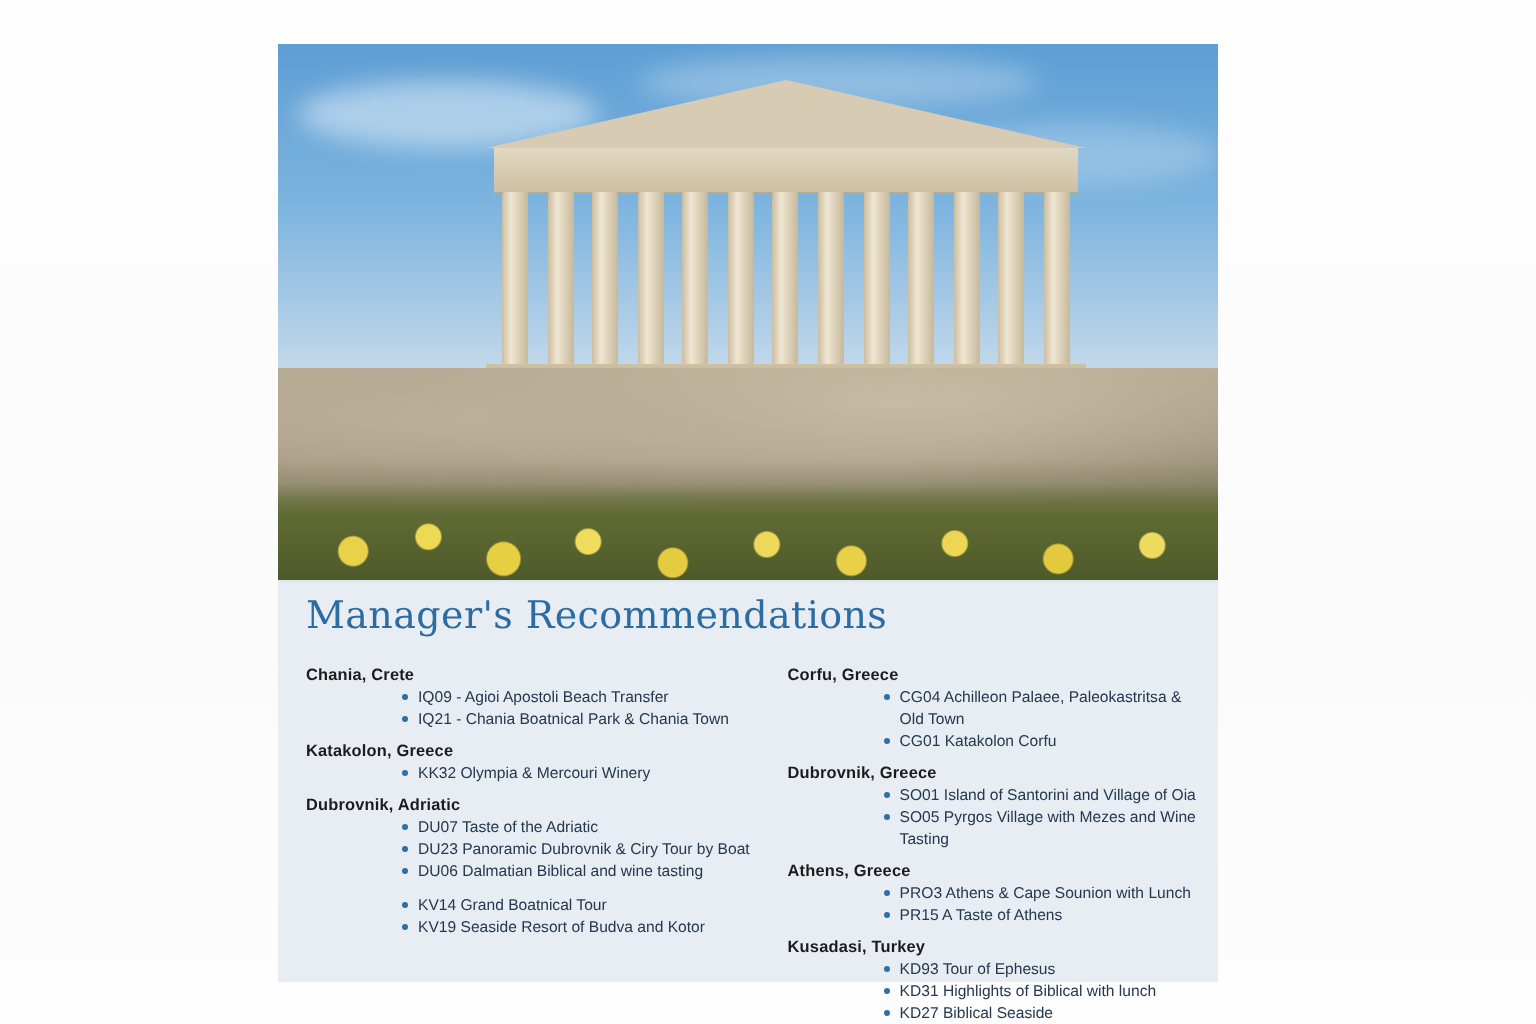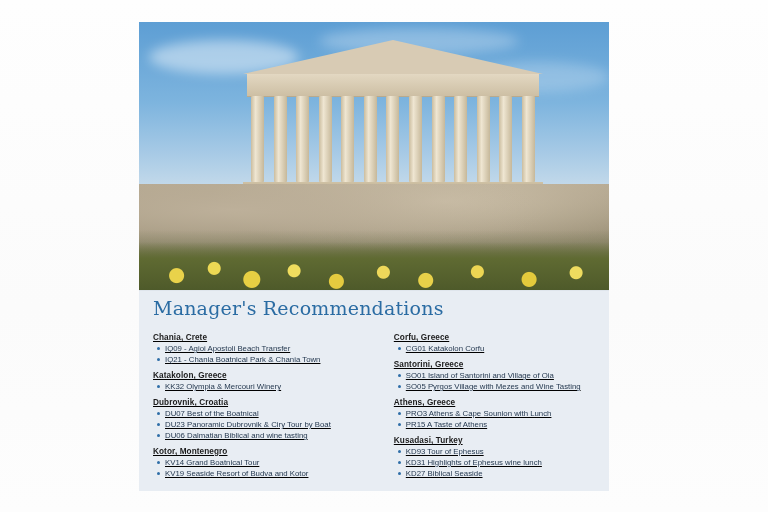--- a/index.html
+++ b/index.html
@@ -156,38 +156,39 @@
     position: absolute;
     left: 14px;
     top: 42px;
     right: 10px;
     display: flex;
     gap: 18px;
   }
   .col-left { width: 228px; }
   .col-right { width: 210px; }
 
-  .group { margin-bottom: 6px; text-decoration: underline; }
+  .group { margin-bottom: 6px; }
   .group-title {
     font-size: 8.2px;
     font-weight: bold;
     color: #1c1c1c;
     margin-bottom: 1px;
     letter-spacing: .1px;
   }
   ul.tours {
     list-style: none;
     margin: 0;
     padding: 0 0 0 12px;
   }
   ul.tours li {
     position: relative;
     font-size: 7.8px;
     line-height: 11px;
     color: #24384f;
+    margin-left: 44px;
   }
   ul.tours li:before {
     content: "";
     position: absolute;
     left: -8px;
     top: 4px;
     width: 3px;
     height: 3px;
     border-radius: 50%;
     background: #2f6ea8;
@@ -247,68 +248,68 @@
           </div>
 
           <div class="group">
             <div class="group-title">Katakolon, Greece</div>
             <ul class="tours">
               <li>KK32 Olympia &amp; Mercouri Winery</li>
             </ul>
           </div>
 
           <div class="group">
-            <div class="group-title">Dubrovnik, Croatia</div>
-            <ul class="tours">
-              <li>DU07 Best of the Boatnical</li>
+            <div class="group-title">Dubrovnik, Adriatic</div>
+            <ul class="tours">
+              <li>DU07 Taste of the Adriatic</li>
               <li>DU23 Panoramic Dubrovnik &amp; Ciry Tour by Boat</li>
               <li>DU06 Dalmatian Biblical and wine tasting</li>
             </ul>
           </div>
 
           <div class="group">
-            <div class="group-title">Kotor, Montenegro</div>
             <ul class="tours">
               <li>KV14 Grand Boatnical Tour</li>
               <li>KV19 Seaside Resort of Budva and Kotor</li>
             </ul>
           </div>
 
         </div>
 
         <div class="col-right">
 
           <div class="group">
             <div class="group-title">Corfu, Greece</div>
             <ul class="tours">
+              <li>CG04 Achilleon Palaee, Paleokastritsa &amp; Old Town</li>
               <li>CG01 Katakolon Corfu</li>
             </ul>
           </div>
 
           <div class="group">
-            <div class="group-title">Santorini, Greece</div>
+            <div class="group-title">Dubrovnik, Greece</div>
             <ul class="tours">
               <li>SO01 Island of Santorini and Village of Oia</li>
               <li>SO05 Pyrgos Village with Mezes and Wine Tasting</li>
             </ul>
           </div>
 
           <div class="group">
             <div class="group-title">Athens, Greece</div>
             <ul class="tours">
               <li>PRO3 Athens &amp; Cape Sounion with Lunch</li>
               <li>PR15 A Taste of Athens</li>
             </ul>
           </div>
 
           <div class="group">
             <div class="group-title">Kusadasi, Turkey</div>
             <ul class="tours">
               <li>KD93 Tour of Ephesus</li>
-              <li>KD31 Highlights of Ephesus wine lunch</li>
+              <li>KD31 Highlights of Biblical with lunch</li>
               <li>KD27 Biblical Seaside</li>
             </ul>
           </div>
 
         </div>
 
       </div>
     </div>
 
   </div>

